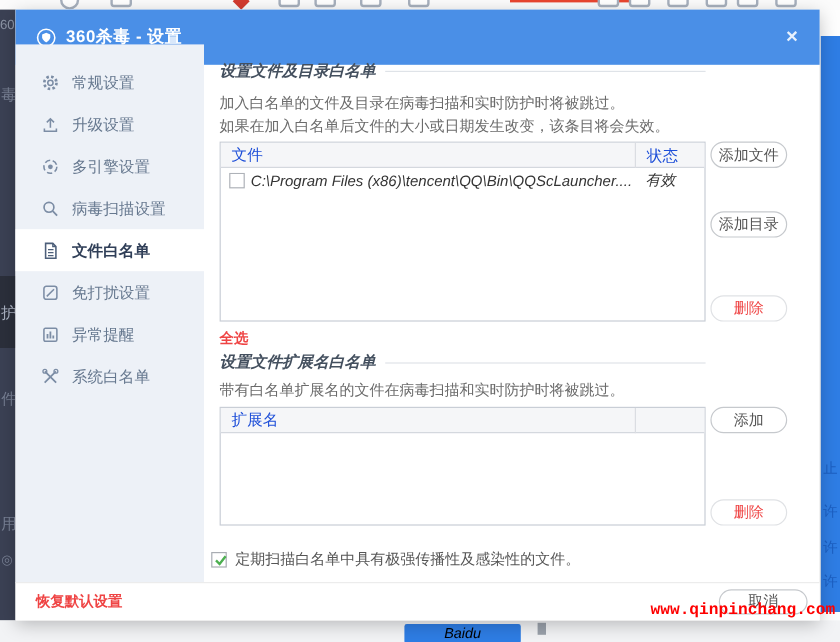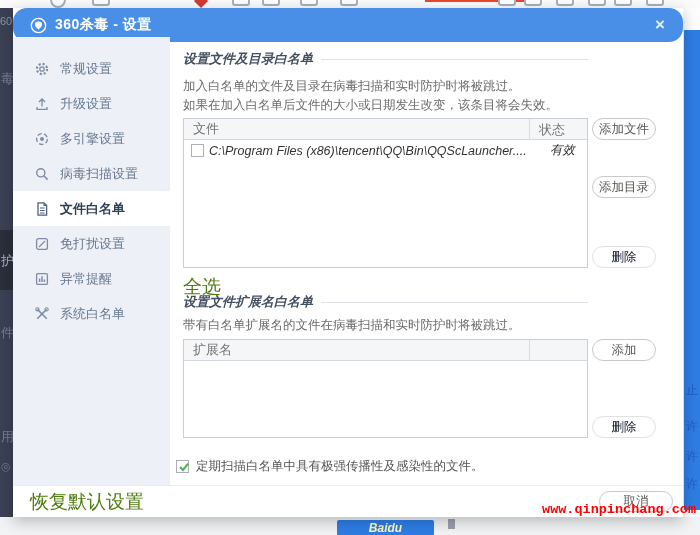--- a/index.html
+++ b/index.html
@@ -14,28 +14,28 @@
   .bg-redline { position:absolute; top:0; left:425px; width:100px; height:2px; background:#e8452f; }
   .bg-leftstrip { position:absolute; left:0; top:8px; width:13px; height:509px; background:#3b4154; overflow:hidden; }
   .bg-leftstrip .frag { position:absolute; left:1px; color:#777f93; font-size:13px; }
   .bg-leftstrip .active-block { position:absolute; left:0; top:222px; width:13px; height:60px; background:#2b2f3b; }
   .bg-leftstrip .active-block .frag { color:#aeb6c6; top:22px; }
   .bg-num { position:absolute; left:0; top:7px; color:#8d95a6; font-size:11px; }
   .bg-rightstrip { position:absolute; left:684px; top:30px; width:16px; height:480px; background:#2e7de4; overflow:hidden; }
   .bg-rightstrip .frag { position:absolute; left:2px; color:#1c5fc2; font-size:12px; }
   .bg-bottom { position:absolute; left:0; top:517px; width:700px; height:18px; background:#f2f3f5; }
   .bg-baidu { position:absolute; left:337px; top:3px; width:97px; height:16px; background:#2e7de4; border-radius:2px;
-              color:#fef9c3; font-weight:bold; font-style:italic; font-size:12px; text-align:center; line-height:16px; overflow:hidden; }
+              color:#000000; font-weight:normal; font-style:italic; font-size:12px; text-align:center; line-height:16px; overflow:hidden; }
   .bg-graymark { position:absolute; left:448px; top:2px; width:7px; height:10px; background:#9aa1ab; }
 
   
   .dialog { position:absolute; left:13px; top:8px; width:670px; height:509px; background:#fff;
             box-shadow:0 4px 14px rgba(0,0,0,0.25); }
-  .titlebar { position:absolute; left:0; top:0; right:0; height:34px; background:#4a8fe7;
-              display:flex; align-items:center; padding:0 10px;border-radius:14px; }
+  .titlebar { position:absolute; left:0; top:0; right:0; height:46px; background:#4a8fe7;
+              display:flex; align-items:center; padding:0 10px; }
   .titlebar .appicon { width:17px; height:17px; margin:0 8px 0 7px; flex:none; }
   .titlebar .title { color:#fff; font-size:14px; font-weight:bold; letter-spacing:0.5px; }
   .titlebar .close { margin-left:auto; color:#e8f1fd; font-size:17px; width:26px; text-align:center;
                      cursor:pointer; line-height:26px; font-weight:bold; }
 
   .dlg-body { position:absolute; left:0; top:29px; right:0; bottom:32px; display:flex; }
 
   
   .sidebar { width:157px; background:#edf1f7; padding-top:14px; flex:none; }
   .side-item { height:35px; display:flex; align-items:center; padding-left:21px; gap:10px;
@@ -46,34 +46,34 @@
 
   
   .main { flex:1; position:relative; font-size:13px; }
   .grp-title { position:absolute; left:13px; width:405px; display:flex; align-items:center; gap:8px;font-style:italic; }
   .grp-title b { color:#44505f; font-size:13px; white-space:nowrap; }
   .grp-title .rule { flex:1; height:1px; background:#dfe3e8; }
   .desc { position:absolute; left:13px; color:#6b6b6b; font-size:12.5px; white-space:nowrap; }
 
   .wtable { position:absolute; left:13px; width:405px; border:1px solid #c9ced6; background:#fff; }
   .wtable .thead { height:21px; background:#f5f6f8; border-bottom:1px solid #d4d8de;
-                   display:flex; align-items:center; color:#737373; font-size:13px; }
+                   display:flex; align-items:center; color:#1d4ed8; font-size:13px; }
   .wtable .th { padding-left:9px; }
   .wtable .th.status { margin-left:auto; width:58px; border-left:1px solid #dadde2; height:21px; line-height:21px; }
   .wtable .trow { display:flex; align-items:center; height:21px; font-size:12.5px; color:#333;font-style:italic; }
   .wtable .trow .cell-file { padding-left:7px; display:flex; align-items:center; gap:5px; overflow:hidden;
                              white-space:nowrap; flex:1; }
-  .wtable .trow .cell-status { width:58px; padding-left:9px; flex:none;text-align:center; }
+  .wtable .trow .cell-status { width:58px; padding-left:9px; flex:none; }
   .cbx { width:13px; height:13px; border:1px solid #aeb2b8; background:#fff; display:inline-block; flex:none; }
 
   .pillbtn { position:absolute; left:422px; width:64px; height:22px; border:1px solid #c6c9cd; border-radius:11px;
              background:#fff; color:#555; font-size:12.5px; font-family:inherit; cursor:pointer; }
-  .pillbtn.disabled { color:#0f172a; border-color:#e0e2e5; cursor:default; }
-
-  .link { color:#4d7c0f; font-size:19px; cursor:pointer; text-decoration:none; }
+  .pillbtn.disabled { color:#ef4444; border-color:#e0e2e5; cursor:default; }
+
+  .link { color:#ef4444; font-size:12px; cursor:pointer; text-decoration:none;font-weight:bold; }
   .selectall { position:absolute; left:13px; }
 
   .chkrow { position:absolute; left:6px; display:flex; align-items:center; gap:7px; color:#565656; font-size:12.5px; }
   .chk-green { width:13px; height:13px; border:1px solid #a9adb3; background:#fff; position:relative; flex:none; }
   .chk-green svg { position:absolute; left:0; top:-1px; }
 
   
   .bottombar { position:absolute; left:0; bottom:0; right:0; height:32px; border-top:1px solid #ececec;
                display:flex; align-items:center; background:#fff; }
   .bottombar .restore { margin-left:17px; }

